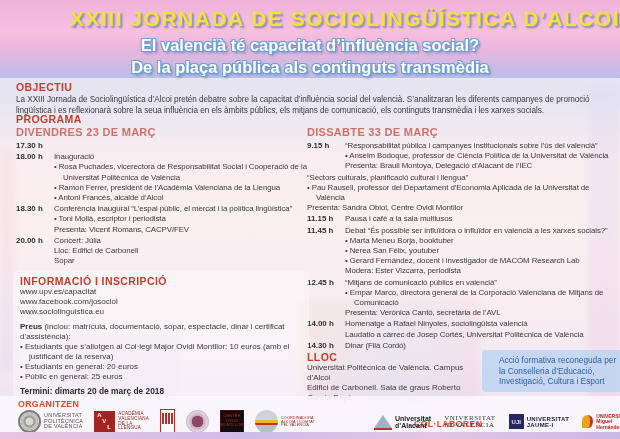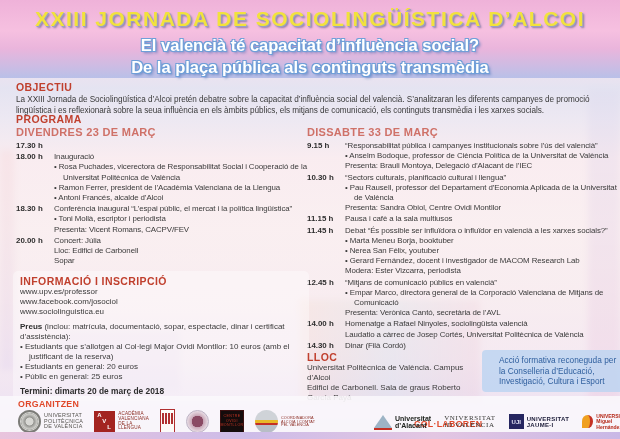--- a/index.html
+++ b/index.html
@@ -10,21 +10,21 @@
       #efb2d9 0%, #f6c0e0 7%, #eab5dc 11%,
       #a9c4ec 20%, #c8d5f0 27%,
       #f4e4e9 36%, #f7edeb 52%, #f3e7ea 68%,
       #ecdfee 82%, #ddcfef 92%, #d2c2ea 100%);
   }
   
   .bg-block{position:absolute;filter:blur(3px);pointer-events:none;}
   .wash{position:absolute;left:0;right:0;top:78px;bottom:43px;
     background:linear-gradient(180deg,rgba(252,240,243,.72),rgba(250,240,244,.6));pointer-events:none;}
   
-  .title{position:absolute;top:7px;left:0;width:100%;text-align:center;
+  .title{position:absolute;top:7px;left:0;width:100%;text-align:right;
     color:#f2e23c;font-weight:bold;font-size:21px;letter-spacing:1.5px;
     text-shadow:1px 1px 0 #9aa0c4,2px 2px 2px rgba(90,90,140,.65);}
   .subtitle{position:absolute;left:0;width:100%;text-align:center;color:#fff;
     font-weight:bold;font-size:16.5px;
     text-shadow:-1px -1px 0 #6f9fd8,1px -1px 0 #6f9fd8,-1px 1px 0 #6f9fd8,1px 1px 0 #6f9fd8,2px 2px 3px rgba(60,110,180,.8);}
   .sub1{top:36px;} .sub2{top:58px;}
   
   .sec-h{color:#c0402e;font-weight:bold;font-size:10.5px;letter-spacing:.4px;}
   .day-h{color:#cf7168;font-weight:bold;font-size:11px;letter-spacing:.3px;margin-bottom:3px;}
   
@@ -154,21 +154,20 @@
     <div id="sat-items">
         <div class="prog-item">
           <div class="ptime">9.15 h</div>
           <div class="pcontent">
             <div class="pline main">“Responsabilitat pública i campanyes institucionals sobre l’ús del valencià”</div>
             <div class="pline bullet">• Anselm Bodoque, professor de Ciència Política de la Universitat de València</div>
             <div class="pline sub">Presenta: Brauli Montoya, Delegació d’Alacant de l’IEC</div>
           </div>
         </div>
         <div class="prog-item">
-          <div class="ptime">10.30 h</div>
           <div class="pcontent">
             <div class="pline main">“Sectors culturals, planificació cultural i llengua”</div>
             <div class="pline bullet">• Pau Rausell, professor del Departament d’Economia Aplicada de la Universitat de València</div>
             <div class="pline sub">Presenta: Sandra Obiol, Centre Ovidi Montllor</div>
           </div>
         </div>
         <div class="prog-item">
           <div class="ptime">11.15 h</div>
           <div class="pcontent">
             <div class="pline main">Pausa i cafè a la sala multiusos</div>
@@ -204,21 +203,21 @@
           <div class="pcontent">
             <div class="pline main">Dinar (Filà Cordó)</div>
           </div>
         </div>
       </div>
   </div>
 
   <div class="info-panel">
     <div class="sec-h">INFORMACIÓ I INSCRIPCIÓ</div>
     <div id="url-list">
-        <div class="url">www.upv.es/professor</div>
+        <div class="url">www.upv.es/capacitat</div>
         <div class="url">www.facebook.com/josociol</div>
         <div class="url">www.sociolinguistica.eu</div>
       </div>
     <div class="preus">
       <b>Preus</b><span> (inclou: matrícula, documentació, sopar, espectacle, dinar i certificat d’assistència):</span>
     </div>
     <div id="price-bullets">
         <div class="pbullet">• Estudiants que s’allotgen al Col·legi Major Ovidi Montllor: 10 euros (amb el justificant de la reserva)</div>
         <div class="pbullet">• Estudiants en general: 20 euros</div>
         <div class="pbullet">• Públic en general: 25 euros</div>

